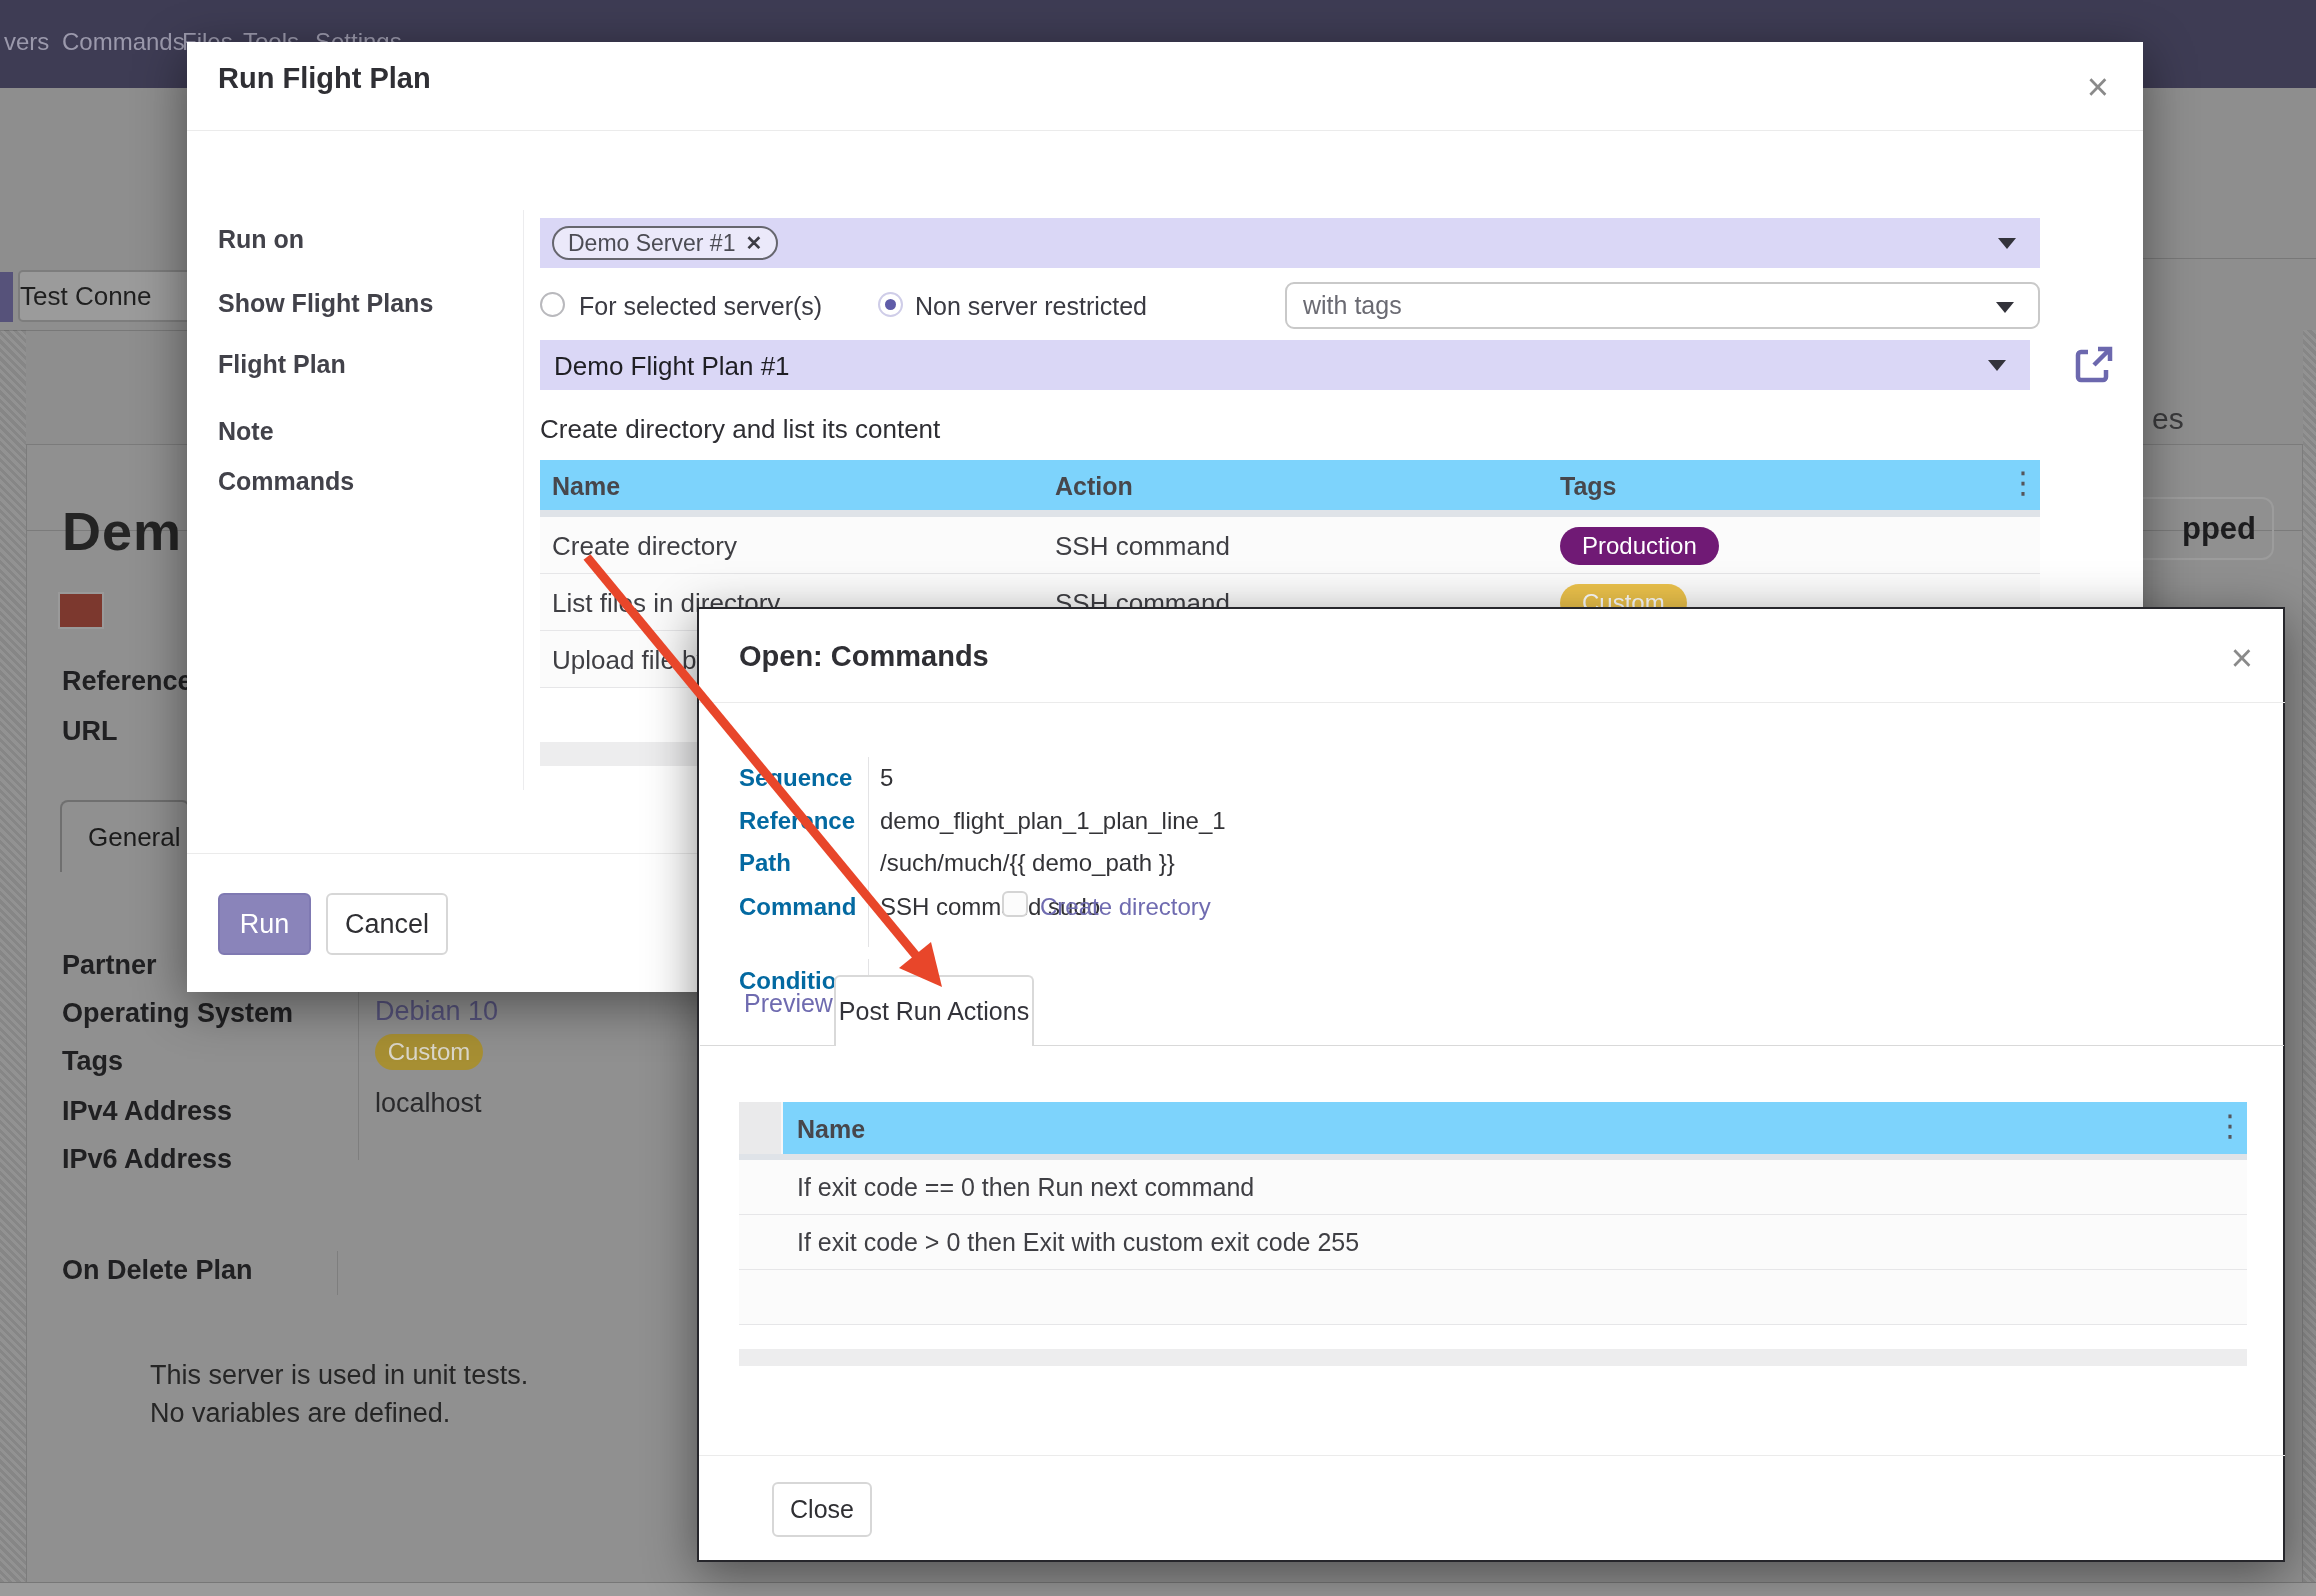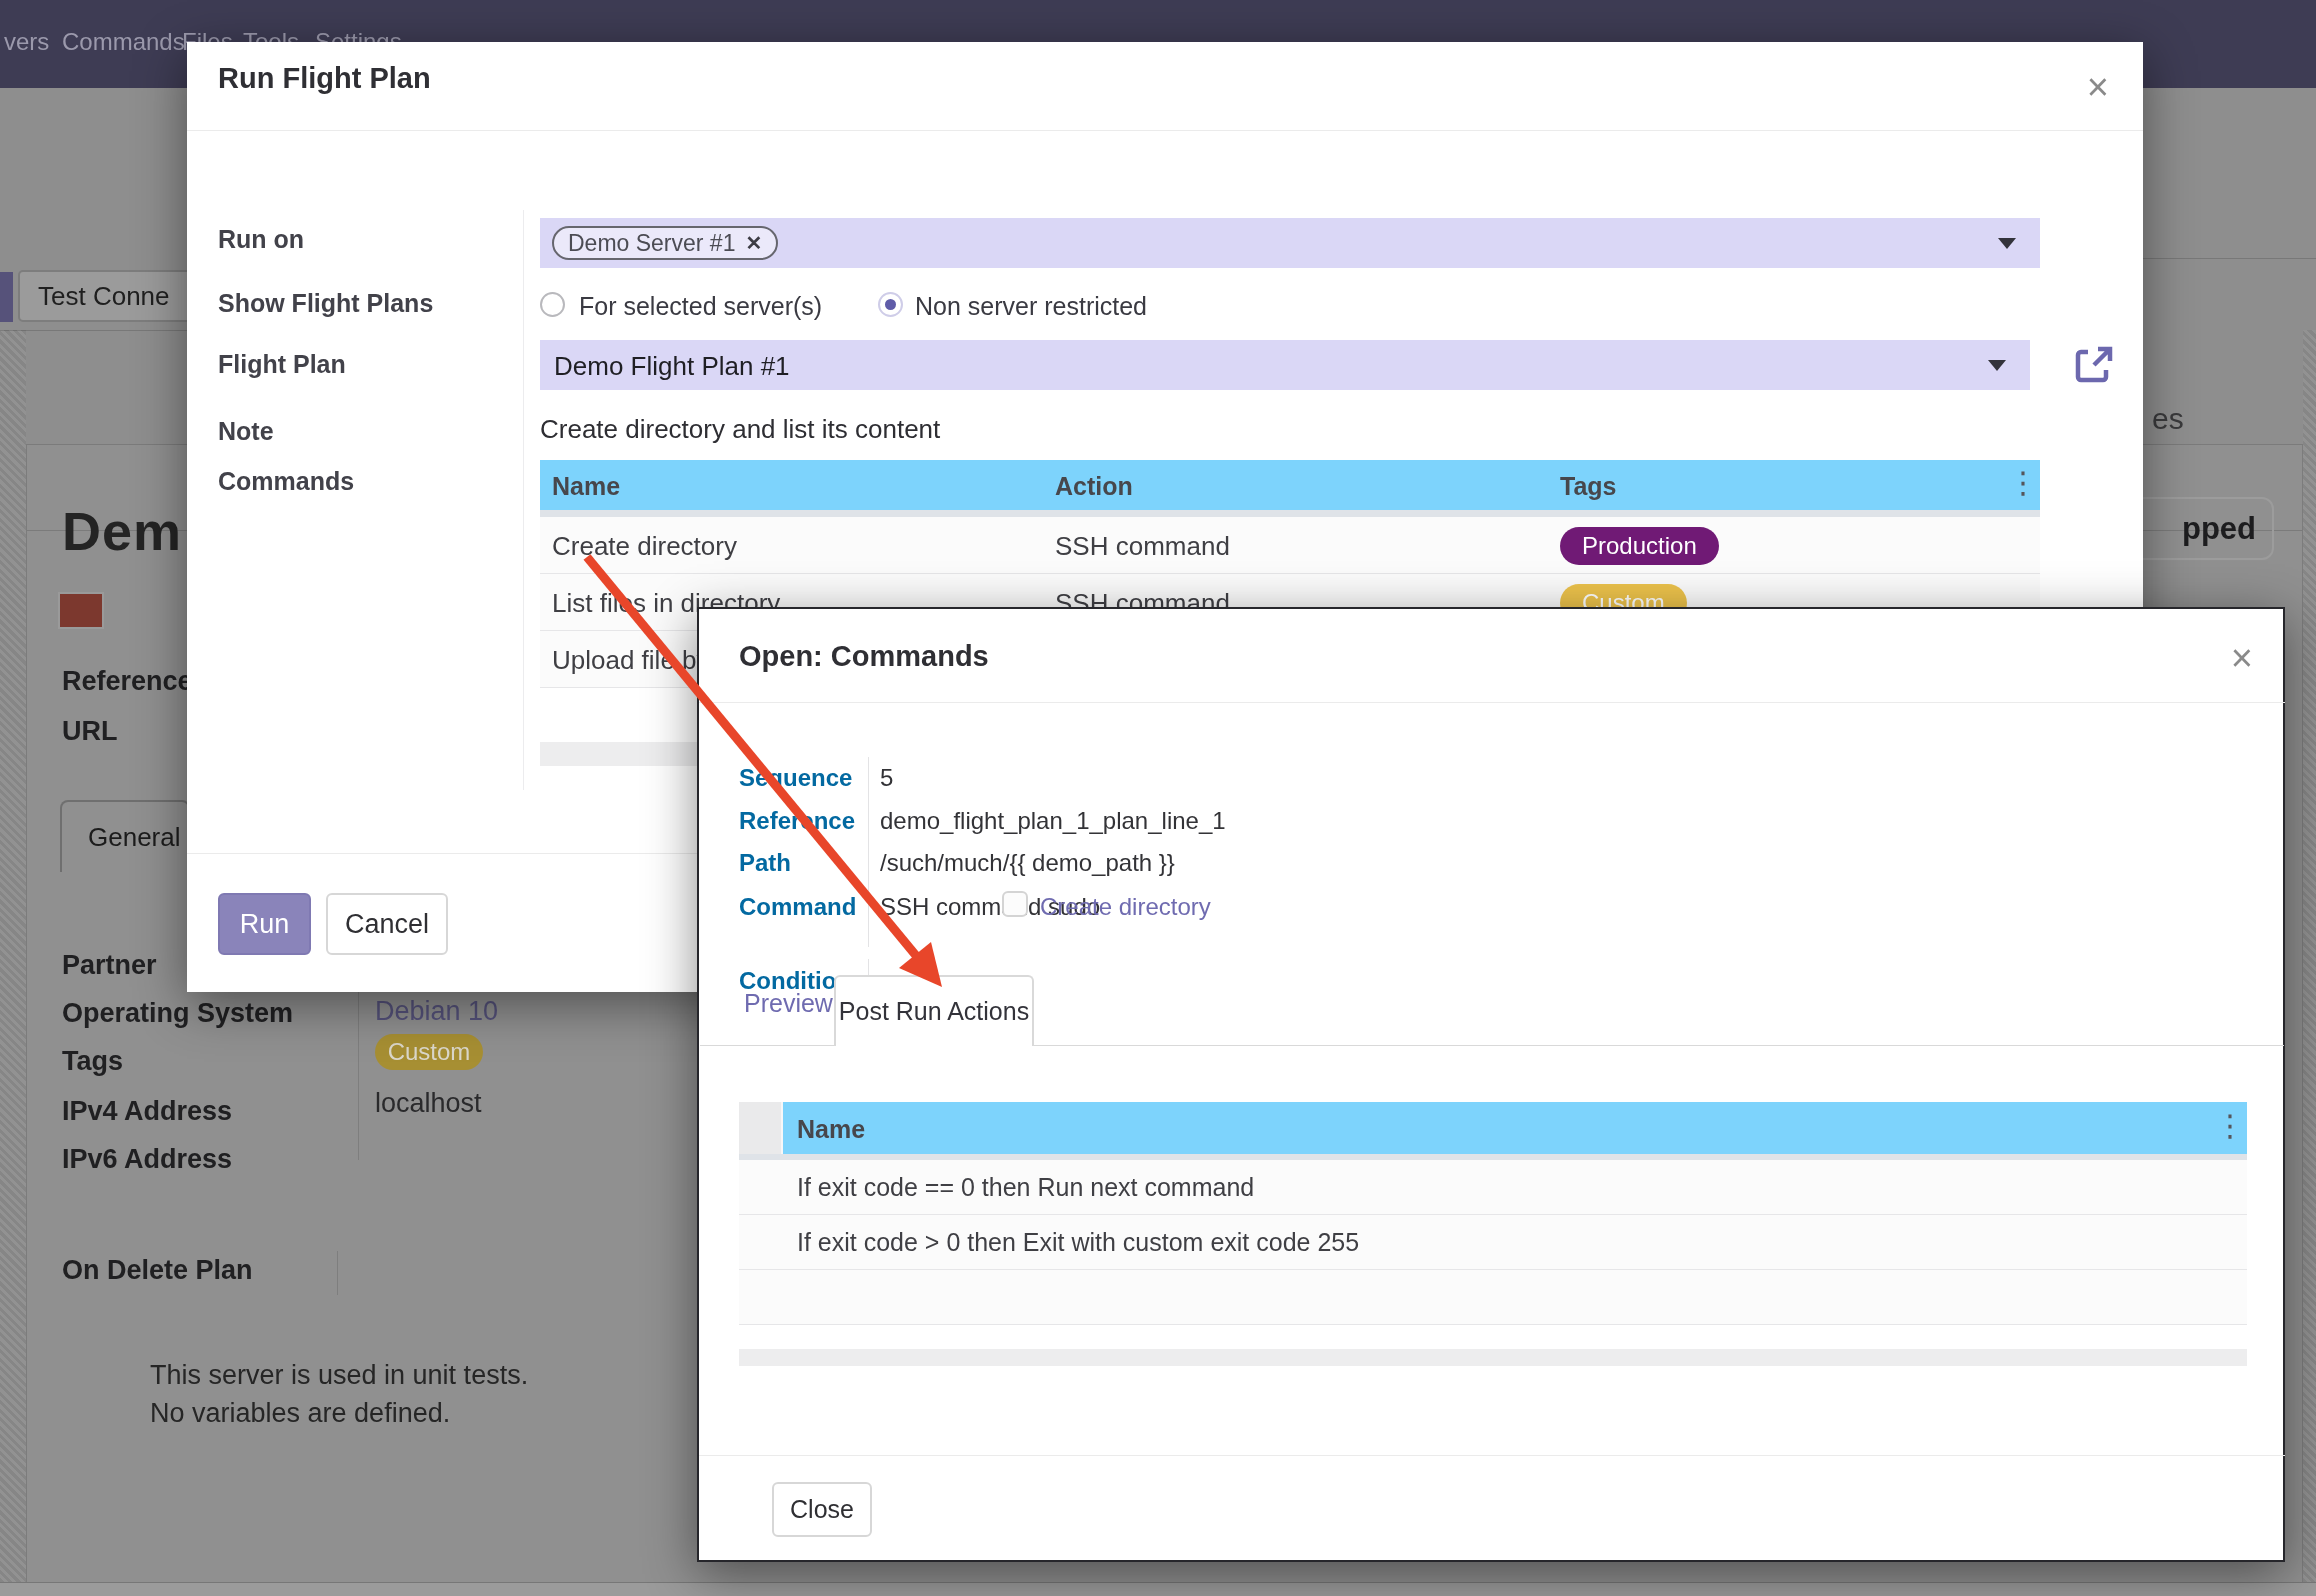--- a/index.html
+++ b/index.html
@@ -13,21 +13,21 @@
   
   .navbar { left:0; top:0; width:2316px; height:88px; background:#3e3c54; z-index:1; }
   .nav-item { position:absolute; top:28px; font-size:24px; color:#9b99ac; white-space:nowrap; }
   .content { left:0; top:88px; width:2316px; height:1508px; background:#8e8e8e; z-index:1; }
   .hatch { background-image:repeating-linear-gradient(45deg, rgba(0,0,0,0.06) 0 3px, rgba(255,255,255,0.04) 3px 6px); }
   .bg-line { background:#787878; }
   .sheet { left:26px; top:356px; width:2277px; height:1226px; background:#909090; border-left:1px solid #7c7c7c; border-right:1px solid #7c7c7c; }
   .statusbar-box { left:26px; top:356px; width:2277px; height:87px; border-top:1px solid #7b7b7b; border-bottom:1px solid #7b7b7b; }
   .btn-sliver { left:0; top:272px; width:13px; height:50px; background:#56527a; }
   .test-btn { left:18px; top:270px; width:195px; height:52px; background:#9b9b9b; border:2px solid #7d7d7d; border-radius:5px;
-              font-size:26px; color:#1f1f1f; display:flex; align-items:center; padding-left:18px; }
+              font-size:26px; color:#1f1f1f; display:flex; align-items:center; }
   .bg-head { left:62px; top:500px; font-size:54px; font-weight:bold; color:#242424; letter-spacing:1px; }
   .swatch { left:58px; top:592px; width:46px; height:37px; background:#7c382e; border:2px solid #9a9a9a; }
   .bg-label { position:absolute; font-size:27px; font-weight:bold; color:#202022; white-space:nowrap; }
   .bg-value { position:absolute; font-size:27px; color:#2a2a2c; white-space:nowrap; }
   .general-tab { left:60px; top:800px; width:130px; height:72px; border:2px solid #6f6f6f; border-bottom:none; border-radius:8px 8px 0 0;
                  font-size:26px; color:#1c1c1c; display:flex; align-items:center; padding-left:26px; }
   .bg-vline { width:1px; background:#7e7e7e; }
   .badge-custom-bg { left:375px; top:1034px; width:108px; height:36px; background:#a78f33; border-radius:18px;
                      color:#dbd7ca; font-size:24px; display:flex; align-items:center; justify-content:center; }
   .debian-link { color:#55527b; }
@@ -178,20 +178,24 @@
         <span class="pill-text">Demo Server #1</span>
         <span class="pill-x">✕</span>
       </div>
       <div class="caret" style="right:24px; top:20px"></div>
     </div>
 
     <div class="radio off" style="left:353px; top:250px"></div>
     <div class="radio-label" style="left:392px; top:250px">For selected server(s)</div>
     <div class="radio on" style="left:691px; top:250px"></div>
     <div class="radio-label" style="left:728px; top:250px">Non server restricted</div>
+    <div class="abs select-box" style="left:1098px; top:240px; width:755px; height:47px">
+      <span>with tags</span>
+      <div class="caret" style="right:24px; top:18px"></div>
+    </div>
 
     <div class="abs purple-field" style="left:353px; top:298px; width:1490px; height:50px">
       <span class="fp-text" style="position:absolute; left:14px; top:11px">Demo Flight Plan #1</span>
       <div class="caret" style="right:24px; top:20px"></div>
     </div>
     <svg class="ext-icon" style="left:1885px; top:301px" width="44" height="44" viewBox="0 0 44 44">
       <path d="M16 9 H9 a3 3 0 0 0 -3 3 v22 a3 3 0 0 0 3 3 h22 a3 3 0 0 0 3 -3 v-7" fill="none" stroke="#6c68ae" stroke-width="4.5"></path>
       <path d="M22 22 L38 6 M26 6 h12 v12" fill="none" stroke="#6c68ae" stroke-width="4.5"></path>
     </svg>
 

